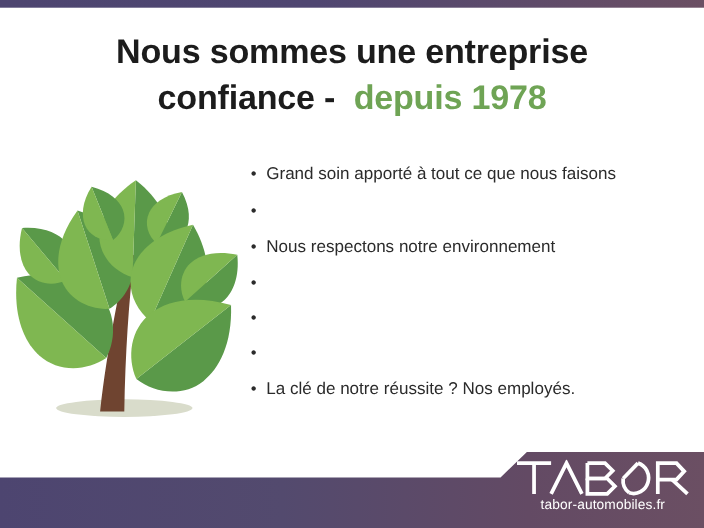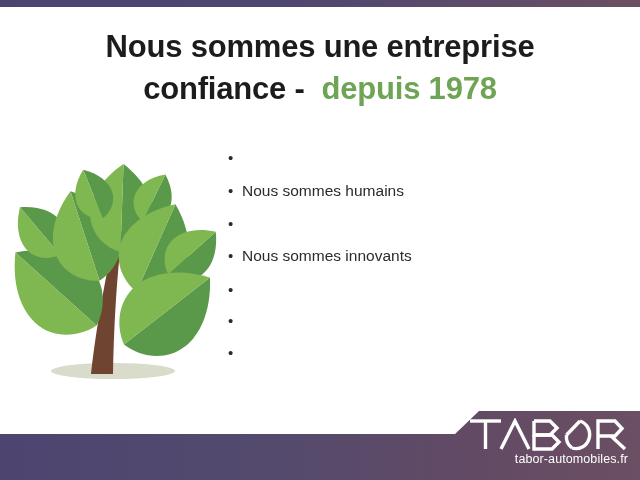--- a/index.html
+++ b/index.html
@@ -91,21 +91,20 @@
     width: 160px;
     height: 33px;
   }
   .logo-tagline {
     display: block;
     margin-top: 1px;
     font-size: 12.5px;
     color: #ffffff;
     letter-spacing: 0.1px;
     white-space: nowrap;
-    text-align: right;
   }
 </style>
 </head>
 <body>
 
 <div id="slide">
 
   <div class="top-strip"></div>
 
   <div class="headline">
@@ -164,40 +163,41 @@
         <g transform="translate(155,159) rotate(52) scale(1.30)">
             <use href="#leaf"></use>
           </g>
       </g>
     </svg>
   </div>
 
   <div class="bullets">
     <div class="bullet-row">
       <span class="bullet-dot">•</span>
-    </div>
-    <div class="bullet-row">
-      <span class="bullet-dot">•</span>
-      <span class="bullet-text">Nous sommes humains</span>
-    </div>
-    <div class="bullet-row">
-      <span class="bullet-dot">•</span>
-    </div>
-    <div class="bullet-row">
-      <span class="bullet-dot">•</span>
-      <span class="bullet-text">Nous sommes innovants</span>
-    </div>
-    <div class="bullet-row">
-      <span class="bullet-dot">•</span>
-    </div>
-    <div class="bullet-row">
-      <span class="bullet-dot">•</span>
-    </div>
-    <div class="bullet-row">
-      <span class="bullet-dot">•</span>
+      <span class="bullet-text">Grand soin apporté à tout ce que nous faisons</span>
+    </div>
+    <div class="bullet-row">
+      <span class="bullet-dot">•</span>
+    </div>
+    <div class="bullet-row">
+      <span class="bullet-dot">•</span>
+      <span class="bullet-text">Nous respectons notre environnement</span>
+    </div>
+    <div class="bullet-row">
+      <span class="bullet-dot">•</span>
+    </div>
+    <div class="bullet-row">
+      <span class="bullet-dot">•</span>
+    </div>
+    <div class="bullet-row">
+      <span class="bullet-dot">•</span>
+    </div>
+    <div class="bullet-row">
+      <span class="bullet-dot">•</span>
+      <span class="bullet-text">La clé de notre réussite ? Nos employés.</span>
     </div>
   </div>
 
   <div class="bottom-bar">
     <svg width="640" height="75" viewBox="0 0 640 75" xmlns="http://www.w3.org/2000/svg" style="position:absolute;left:0;top:0;">
       <defs>
         <linearGradient id="barGrad" x1="0" y1="0" x2="1" y2="0">
           <stop offset="0%" stop-color="#4d4570"></stop>
           <stop offset="40%" stop-color="#534a6e"></stop>
           <stop offset="75%" stop-color="#634a64"></stop>

